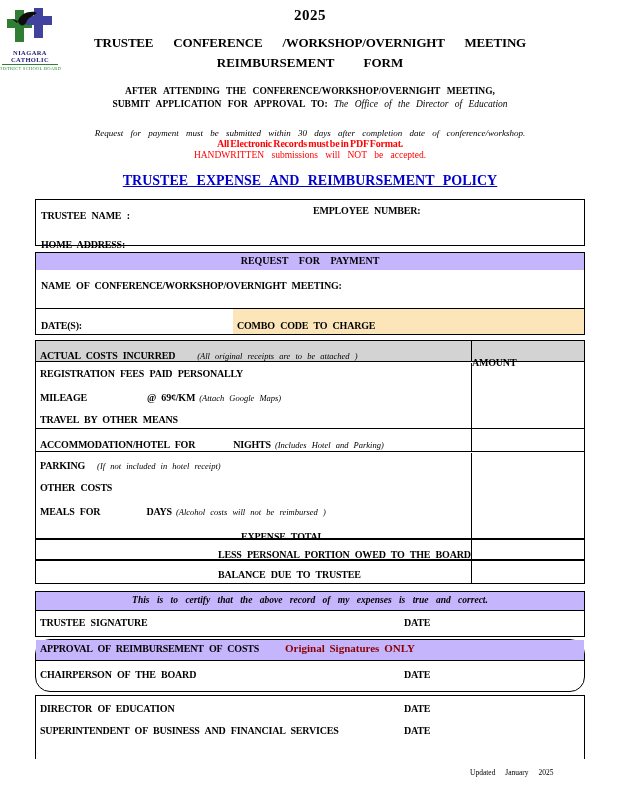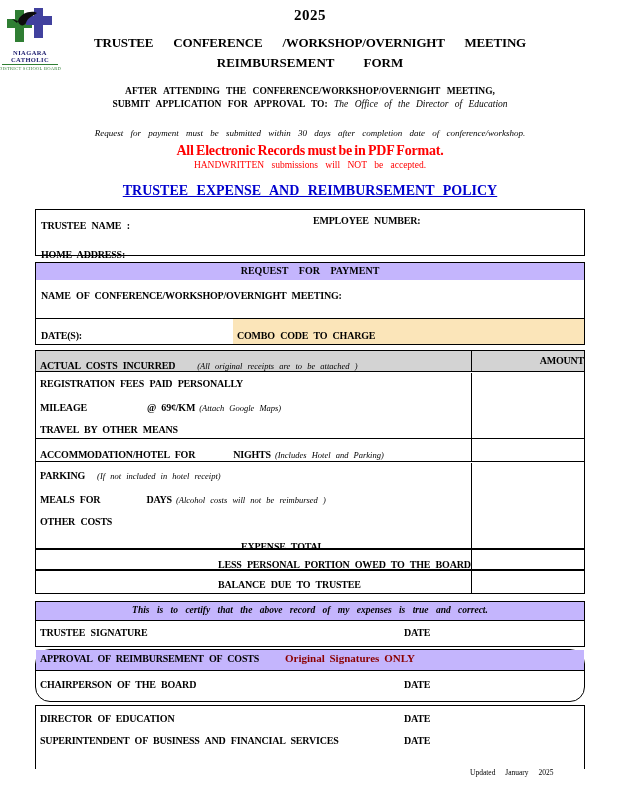--- a/index.html
+++ b/index.html
@@ -18,21 +18,21 @@
 
   .h-year   { text-align:center; font-size:15px; font-weight:bold; padding-top:7px; letter-spacing:.5px; }
   .h-title1 { text-align:center; font-size:13px; font-weight:bold; margin-top:11px; word-spacing:17px; letter-spacing:-.2px; }
   .h-title2 { text-align:center; font-size:13px; font-weight:bold; margin-top:4px;  word-spacing:26px; }
 
   .sub1 { text-align:center; font-size:9.5px; font-weight:bold; margin-top:15px; word-spacing:4px; }
   .sub2 { text-align:center; font-size:9.5px; font-weight:bold; margin-top:3px;  word-spacing:4px; }
   .sub2 .it { font-weight:normal; font-style:italic; word-spacing:4px; }
 
   .note-it { text-align:center; font-size:9px; font-style:italic; margin-top:19px; word-spacing:5px; }
-  .red1 { text-align:center; font-size:14px; font-weight:bold; color:#ff0000; margin-top:5px; word-spacing:-1px; letter-spacing:-.2px; }
+  .red1 { text-align:center; font-size:10px; font-weight:bold; color:#ff0000; word-spacing:-1px; letter-spacing:-.2px; }
   .red2 { text-align:center; font-size:9.5px;  color:#ff0000; margin-top:1px; word-spacing:5px; }
   .policy { text-align:center; font-size:14px; margin-top:13px; }
   .policy a { color:#0000ce; font-weight:bold; text-decoration:underline; word-spacing:5px; }
 
   
   .box { border:1.5px solid #000; }
   .lbl { font-size:10px; font-weight:bold; word-spacing:3px; letter-spacing:-.2px; }
   .note { font-size:8.5px; font-style:italic; font-weight:normal; word-spacing:3px; }
   .grayband { background:#c4b5fd; }
 
@@ -50,21 +50,21 @@
   .daterow .dright { flex:1; background:#fbe5b9; padding:6px 0 0 4px; }
 
   
   .costs { margin-top:5px; }
   .crow { display:flex; }
   .cleft { flex:1; border-right:1.5px solid #000; }
   .cright { width:112px; }
   .chead { height:21px; }
   .chead .cleft, .chead .cright { background:#d3d3d3; }
   .chead .cleft { padding:4px 0 0 4px; }
-  .chead .cright { text-align:right; padding-top:4px; }
+  .chead .cright { text-align:left; padding-top:16px; }
   .chead { border-bottom:1.5px solid #000; }
   .cline { line-height:22px; padding-left:4px; white-space:nowrap; }
   .g1 { height:66px; padding-top:1px; }
   .g2 { height:23px; border-top:1.5px solid #000; }
   .g2 .cleft { padding-top:3px; }
   .g3 { height:87px; border-top:1.5px solid #000; padding-top:1px; }
   .gap60 { display:inline-block; width:60px; }
   .gap38 { display:inline-block; width:38px; }
   .gap46 { display:inline-block; width:46px; }
   .totline { margin-top:4px; padding-left:205px; line-height:20px; }
@@ -195,25 +195,25 @@
         </div>
         <div class="cright"></div>
       </div>
 
       <div class="crow g3">
         <div class="cleft">
           <div class="cline">
             <span class="lbl">PARKING</span>
             <span class="note" style="margin-left:8px;margin-top:47px;">(If not included in hotel receipt)</span>
           </div>
+          <div class="cline lbl">OTHER COSTS</div>
           <div class="cline">
             <span class="lbl">MEALS FOR</span><span class="gap46"></span><span class="lbl">DAYS</span>
             <span class="note">(Alcohol costs will not be reimbursed )</span>
           </div>
-          <div class="cline lbl">OTHER COSTS</div>
           <div class="totline lbl">EXPENSE TOTAL</div>
         </div>
         <div class="cright"></div>
       </div>
 
       <div class="crow lessrow">
         <div class="cleft">
           <span class="lbl">LESS PERSONAL PORTION OWED TO THE BOARD</span>
         </div>
         <div class="cright"></div>

